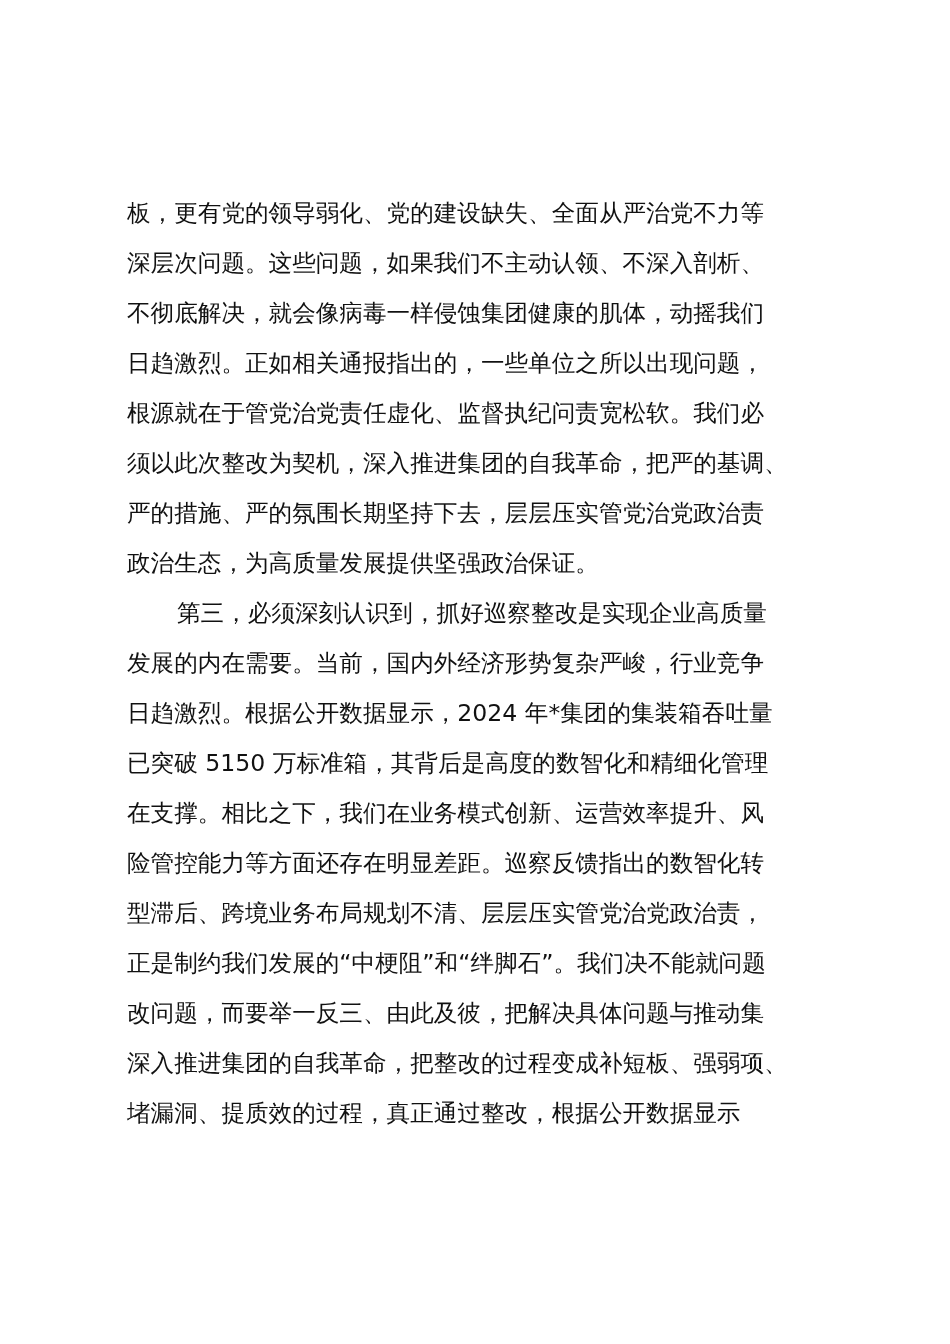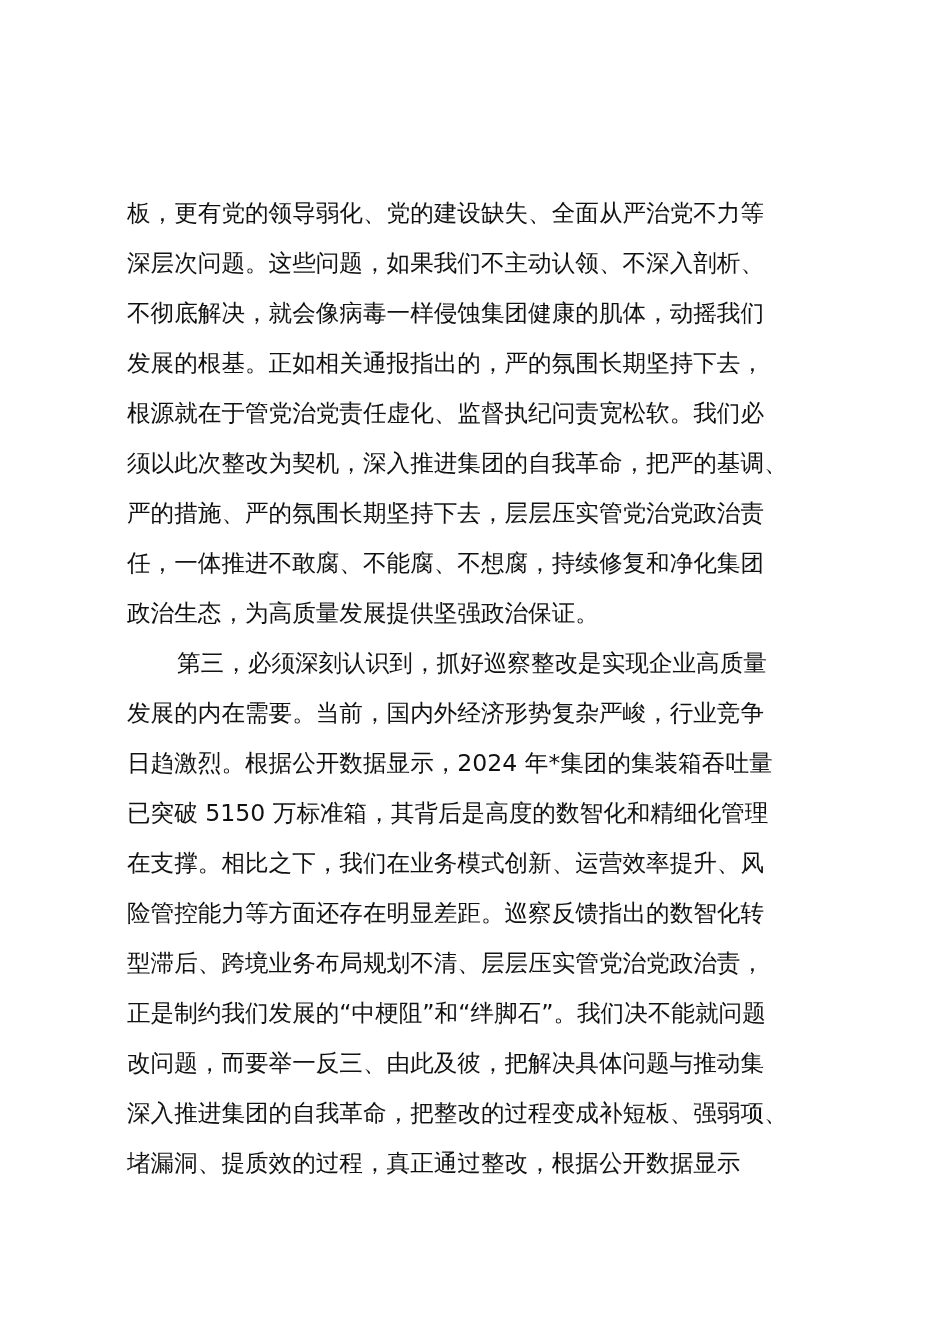--- a/index.html
+++ b/index.html
@@ -44,25 +44,24 @@
 </head>
 <body>
 
 <div class="page">
   <div class="content">
 
     <div>
       <span class="line">板，更有党的领导弱化、党的建设缺失、全面从严治党不力等</span>
       <span class="line">深层次问题。这些问题，如果我们不主动认领、不深入剖析、</span>
       <span class="line">不彻底解决，就会像病毒一样侵蚀集团健康的肌体，动摇我们</span>
-      <span class="line">发展的根基。正如相关通报指出的，严的氛围长期坚持下去，</span>
+      <span class="line">日趋激烈。正如相关通报指出的，一些单位之所以出现问题，</span>
       <span class="line">根源就在于管党治党责任虚化、监督执纪问责宽松软。我们必</span>
       <span class="line">须以此次整改为契机，深入推进集团的自我革命，把严的基调、</span>
       <span class="line">严的措施、严的氛围长期坚持下去，层层压实管党治党政治责</span>
-      <span class="line">任，一体推进不敢腐、不能腐、不想腐，持续修复和净化集团</span>
       <span class="line">政治生态，为高质量发展提供坚强政治保证。</span>
     </div>
 
     <div>
       <span class="line indent">第三，必须深刻认识到，抓好巡察整改是实现企业高质量</span>
       <span class="line">发展的内在需要。当前，国内外经济形势复杂严峻，行业竞争</span>
       <span class="line">日趋激烈。根据公开数据显示，2024 年*集团的集装箱吞吐量</span>
       <span class="line">已突破 5150 万标准箱，其背后是高度的数智化和精细化管理</span>
       <span class="line">在支撑。相比之下，我们在业务模式创新、运营效率提升、风</span>
       <span class="line">险管控能力等方面还存在明显差距。巡察反馈指出的数智化转</span>

